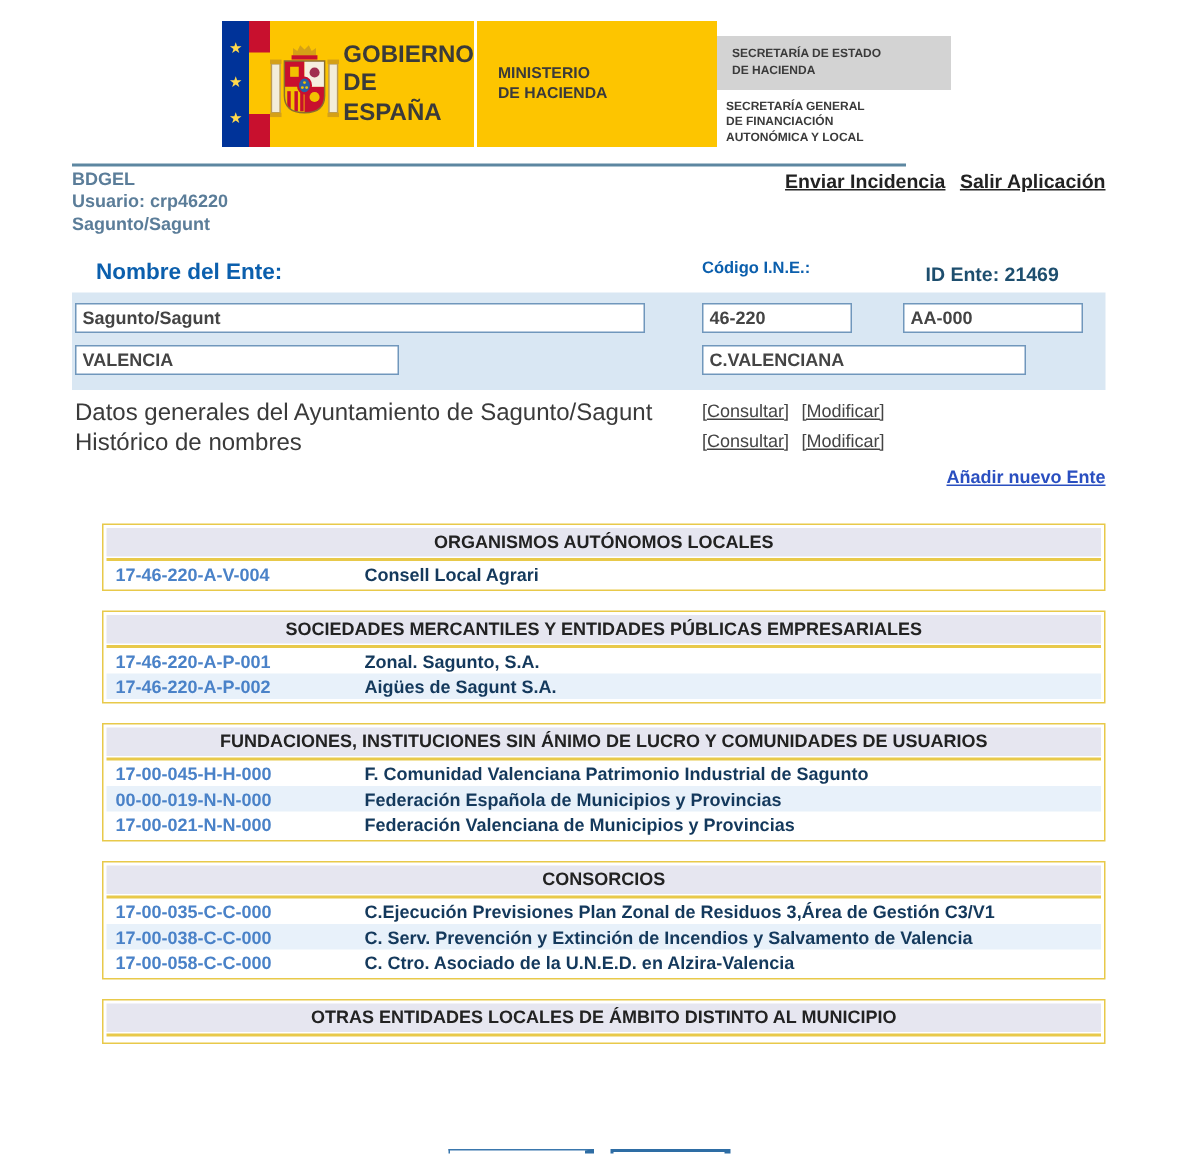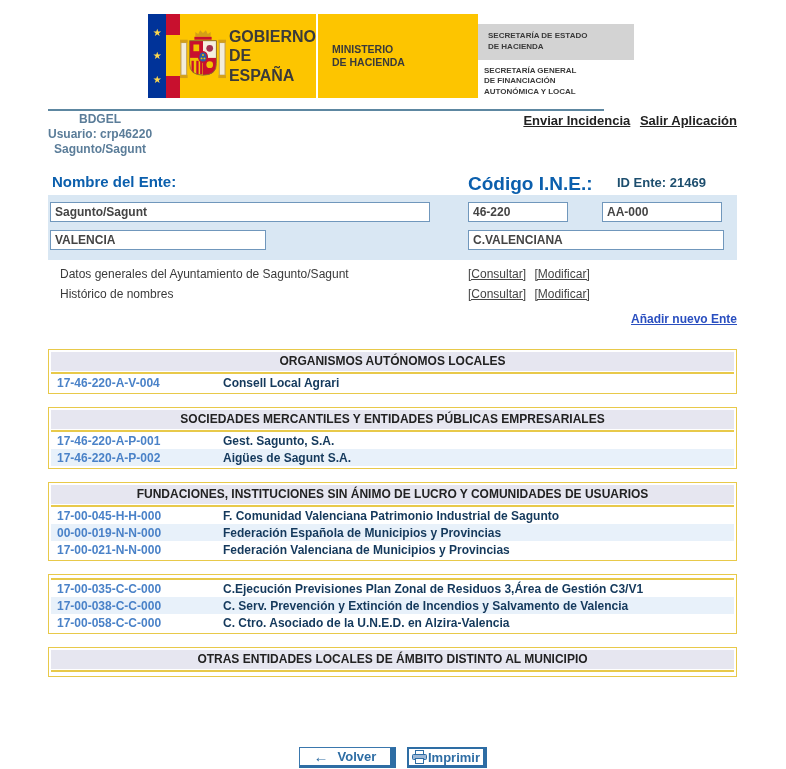--- a/index.html
+++ b/index.html
@@ -22,53 +22,53 @@
   .logo-yellow-right { width: 160px; background: #fdc500; display: flex; align-items: center;
     padding-left: 14px; font-size: 10.5px; font-weight: bold; color: #3a3a3a; line-height: 1.2; white-space: pre-line; }
   .secretaria-col { width: 156px; display: flex; flex-direction: column; }
   .sec-estado { margin-top: 10px; height: 37px; background: #d3d3d3; padding: 7px 6px 0 10px;
     font-size: 8px; font-weight: bold; color: #3a3a3a; line-height: 1.35; white-space: pre-line; }
   .sec-general { margin-top: 6px; padding-left: 6px; font-size: 8px; font-weight: bold;
     color: #3a3a3a; line-height: 1.35; white-space: pre-line; }
 
   
   .top-rule { margin: 11px 0 0 48px; width: 556px; height: 2px; background: #5d87a1; }
-  .topbar { margin: 1px 49px 16px 48px; display: flex; justify-content: space-between; text-align: center; }
+  .topbar { margin: 1px 49px 16px 48px; display: flex; justify-content: space-between; }
   .app-info { font-size: 12px; font-weight: bold; color: #5b7d99; line-height: 1.25; }
   .top-links { font-size: 13px; font-weight: bold; padding-top: 1px; }
   .top-links a { color: #222222; text-decoration: underline; margin-left: 6px; cursor: pointer; }
 
   
   .label-row { margin: 9px 49px 0 48px; position: relative; height: 21px; }
-  .lbl-main { position: absolute; left: 4px; top: 0; font-size: 15px; font-weight: bold; color: #0b5fad; }
-  .lbl-codigo { position: absolute; left: 420px; top: 0; font-size: 19px; font-weight: bold; color: #0b5fad; }
+  .lbl-main { position: absolute; left: 16px; top: 0; font-size: 15px; font-weight: bold; color: #0b5fad; }
+  .lbl-codigo { position: absolute; left: 420px; top: 0; font-size: 11px; font-weight: bold; color: #0b5fad; }
   .lbl-idente { position: absolute; left: 569px; top: 2px; font-size: 13px; font-weight: bold; color: #1d4e6e; }
 
   .blue-panel { margin: 1px 49px 0 48px; background: #d9e7f3; padding: 7px 0 9px; }
   .panel-row { position: relative; height: 21px; }
   .panel-row + .panel-row { margin-top: 7px; }
   .fld { position: absolute; top: 0; height: 20px; border: 1px solid #7097bc; background: #ffffff;
     font-family: "Liberation Sans", sans-serif; font-size: 12px; font-weight: bold; color: #444444; padding: 0 4px; }
   .in-nombre { left: 2px; width: 380px; }
   .in-ine    { left: 420px; width: 100px; }
   .in-ine2   { left: 554px; width: 120px; }
   .in-prov   { left: 2px; width: 216px; }
-  .in-com    { left: 420px; width: 256px; }
+  .in-com    { left: 420px; width: 216px; }
 
   
   .action-rows { margin: 6px 49px 0 48px; }
   .action-row { position: relative; height: 20px; }
-  .action-label { position: absolute; left: 12px; top: 1px; font-size: 12px; color: #3a3a3a; }
+  .action-label { position: absolute; left: 2px; top: 1px; font-size: 16px; color: #3a3a3a; }
   .action-links { position: absolute; left: 420px; top: 1px; font-size: 12px; }
   .action-links a { color: #444444; text-decoration: underline; margin-right: 5px; cursor: pointer; }
   .add-link-row { margin: 3px 49px 0 48px; text-align: right; height: 18px; }
   .add-link-row a { font-size: 12px; font-weight: bold; color: #2a4fc0; text-decoration: underline; cursor: pointer; }
 
   
-  .ent-table { margin: 13px 49px 0 48px; border: 1px solid #e8c94a; background: #ffffff; padding: 2px; }
+  .ent-table { margin: 13px 49px 0 68px; border: 1px solid #e8c94a; background: #ffffff; padding: 2px; }
   .ent-table.first { margin-top: 22px; }
   .ent-head { background: #e6e6f0; text-align: center; font-size: 12px; font-weight: bold;
     color: #222222; padding: 2px 0 3px; }
   .ent-body { border-top: 2px solid #e8c94a; margin-top: 1px; }
   .ent-body.empty { height: 4px; background: #ffffff; }
   .ent-row { display: flex; align-items: center; height: 17px; font-size: 12px; font-weight: bold; }
   .ent-row:nth-child(even) { background: #e8f1fa; }
   .ent-code { width: 172px; padding-left: 6px; color: #4a82c8; text-decoration: none; cursor: pointer; }
   .ent-name { color: #14395c; }
 
@@ -203,21 +203,21 @@
       <span class="ent-name">Consell Local Agrari</span>
     </div>
   </div>
 </div>
 
 <div class="ent-table">
   <div class="ent-head">SOCIEDADES MERCANTILES Y ENTIDADES PÚBLICAS EMPRESARIALES</div>
   <div class="ent-body">
     <div class="ent-row">
       <a class="ent-code">17-46-220-A-P-001</a>
-      <span class="ent-name">Gest. Sagunto, S.A.</span>
+      <span class="ent-name">Zonal. Sagunto, S.A.</span>
     </div>
     <div class="ent-row">
       <a class="ent-code">17-46-220-A-P-002</a>
       <span class="ent-name">Aigües de Sagunt S.A.</span>
     </div>
   </div>
 </div>
 
 <div class="ent-table">
   <div class="ent-head">FUNDACIONES, INSTITUCIONES SIN ÁNIMO DE LUCRO Y COMUNIDADES DE USUARIOS</div>
@@ -231,20 +231,21 @@
       <span class="ent-name">Federación Española de Municipios y Provincias</span>
     </div>
     <div class="ent-row">
       <a class="ent-code">17-00-021-N-N-000</a>
       <span class="ent-name">Federación Valenciana de Municipios y Provincias</span>
     </div>
   </div>
 </div>
 
 <div class="ent-table">
+  <div class="ent-head">CONSORCIOS</div>
   <div class="ent-body">
     <div class="ent-row">
       <a class="ent-code">17-00-035-C-C-000</a>
       <span class="ent-name">C.Ejecución Previsiones Plan Zonal de Residuos 3,Área de Gestión C3/V1</span>
     </div>
     <div class="ent-row">
       <a class="ent-code">17-00-038-C-C-000</a>
       <span class="ent-name">C. Serv. Prevención y Extinción de Incendios y Salvamento de Valencia</span>
     </div>
     <div class="ent-row">

